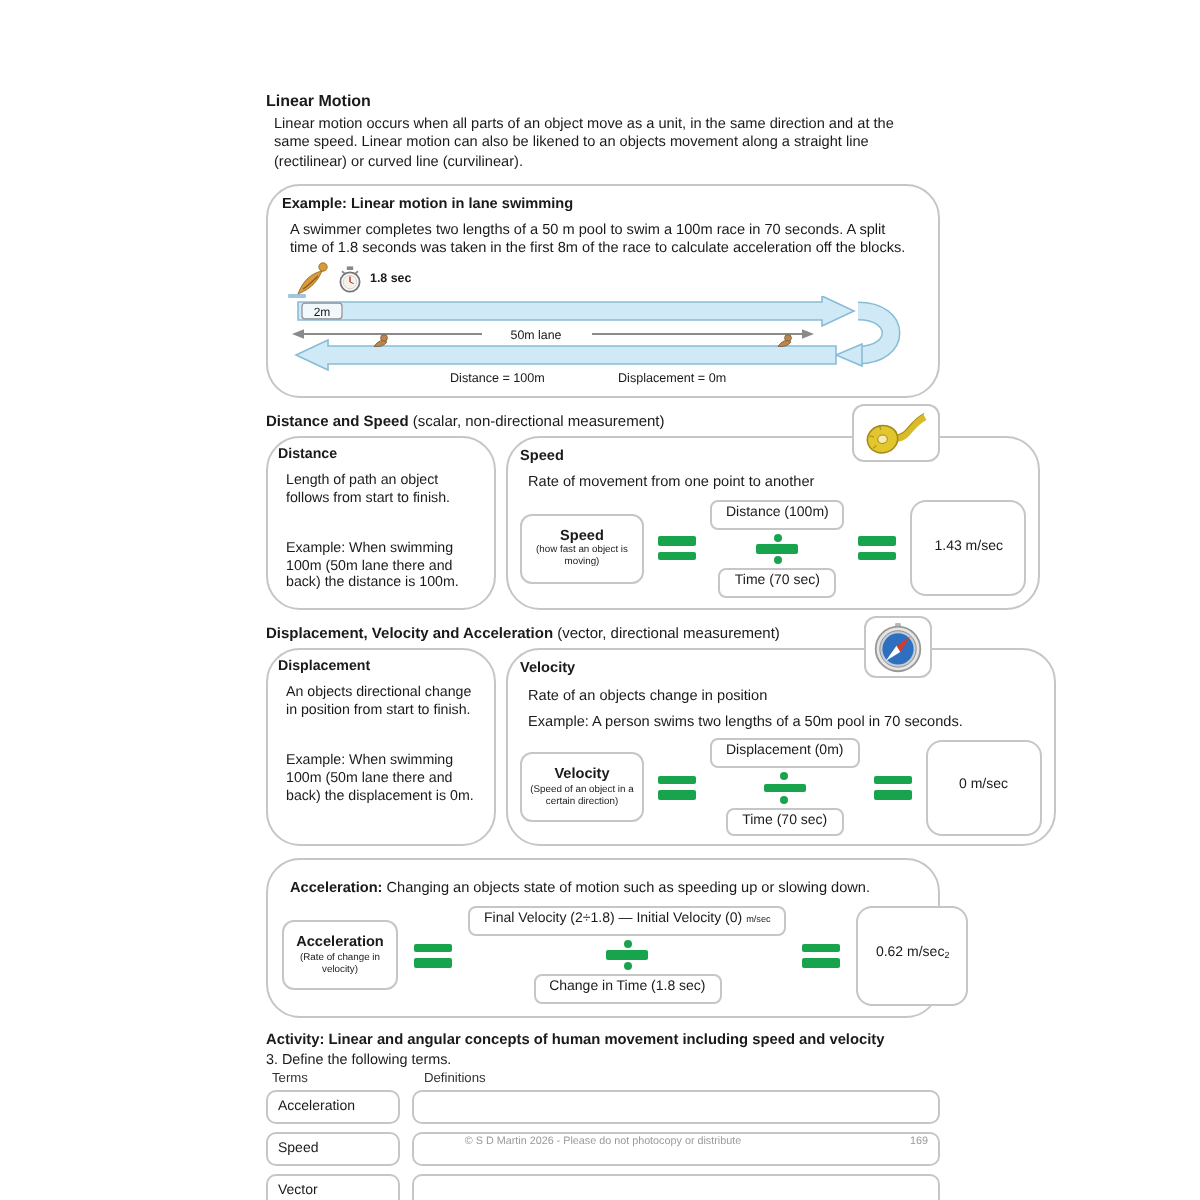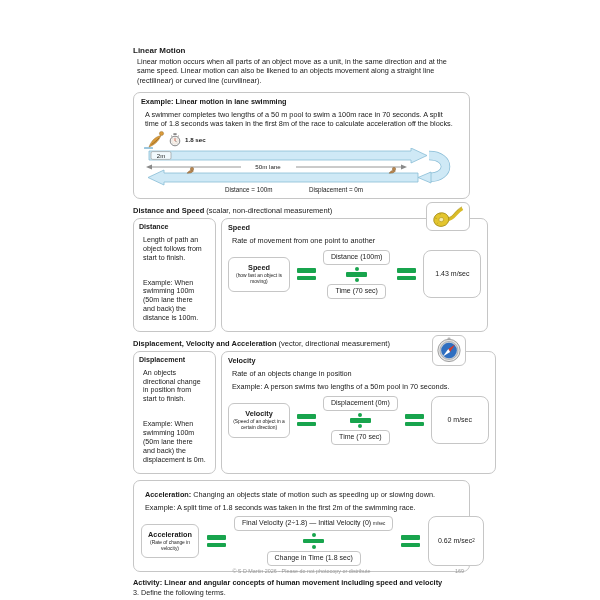--- a/index.html
+++ b/index.html
@@ -5,21 +5,21 @@
   html,body{margin:0;padding:0;}
   body{
     width:600px;height:600px;background:#ffffff;position:relative;
     font-family:"Liberation Sans",sans-serif;color:#1a1a1a;
   }
   .page{position:absolute;left:133px;top:46px;width:337px;}
   .b{font-weight:bold;}
   h1{font-size:8px;margin:0;font-weight:bold;}
   p{margin:4px;}
   .intro{font-size:7.3px;line-height:1.27;margin-top:2px;}
-  .box{border:1px solid #c6c6c6;border-radius:7px;background:#fff;box-sizing:border-box;}
+  .box{border:1px solid #c6c6c6;border-radius:17px;background:#fff;box-sizing:border-box;}
   
   .example{margin-top:7px;padding:4px 7px 3px 7px;}
   .example .ex-title{font-size:7.3px;font-weight:bold;}
   .example .ex-body{font-size:7.3px;line-height:1.26;}
   .diagram{position:relative;margin-top:1px;}
   .icons-row{position:relative;height:18px;}
   .icons-row .swimmer{position:absolute;left:2px;top:-2px;}
   .icons-row .stopwatch{position:absolute;left:28px;top:1px;}
   .split-label{position:absolute;left:44px;top:4px;font-size:6.2px;font-weight:bold;}
   .lane-svg{display:block;margin-top:-2px;}
@@ -27,21 +27,21 @@
   .diag-labels .dl1{position:absolute;left:84px;}
   .diag-labels .dl2{position:absolute;left:168px;}
   
   .section-head{position:relative;margin:7px 0 3px 0;font-size:7.5px;z-index:3;}
   .icon-box{position:absolute;background:#fff;border:1px solid #c6c6c6;border-radius:6px;
     display:flex;align-items:center;justify-content:center;z-index:4;}
   .tape-pos{width:42px;height:27px;right:0;top:-4px;}
   .compass-pos{width:32px;height:29px;right:4px;top:-4px;}
   
   .cols{display:flex;gap:5px;align-items:stretch;}
-  .defbox{width:83px;flex:none;padding:4px 5px;font-size:7.1px;line-height:1.25;}
+  .defbox{width:115px;flex:none;padding:4px 5px;font-size:7.1px;line-height:1.25;}
   .mainbox{flex:1;padding:4px 6px;font-size:7.3px;line-height:1.27;}
   .defbox .t,.mainbox .t{font-weight:bold;}
   .spacer{height:8px;}
   
   .formula{display:flex;align-items:center;gap:7px;margin-top:3px;}
   .flabel{border:1px solid #c6c6c6;border-radius:6px;background:#fff;width:56px;flex:none;
     padding:5px 2px;text-align:center;}
   .flabel .fl-t{font-weight:bold;font-size:7.3px;}
   .flabel .fl-s{font-size:4.9px;line-height:1.25;margin-top:1px;}
   .eq{display:flex;flex-direction:column;gap:3px;flex:none;}
@@ -250,21 +250,20 @@
             <i></i>
             <i></i>
           </div>
         <div class="resultbox">0 m/sec</div>
       </div>
     </div>
   </div>
 
   <div class="box accel">
     <p><span class="b">Acceleration:</span><span> Changing an objects state of motion such as speeding up or slowing down.</span></p>
-    <p>Example: A split time of 1.8 seconds was taken in the first 2m of the swimming race.</p>
     <div class="formula">
       <div class="flabel">
         <div class="fl-t">Acceleration</div>
         <div class="fl-s">(Rate of change in velocity)</div>
       </div>
       <div class="eq">
           <i></i>
           <i></i>
         </div>
       <div class="frac">

